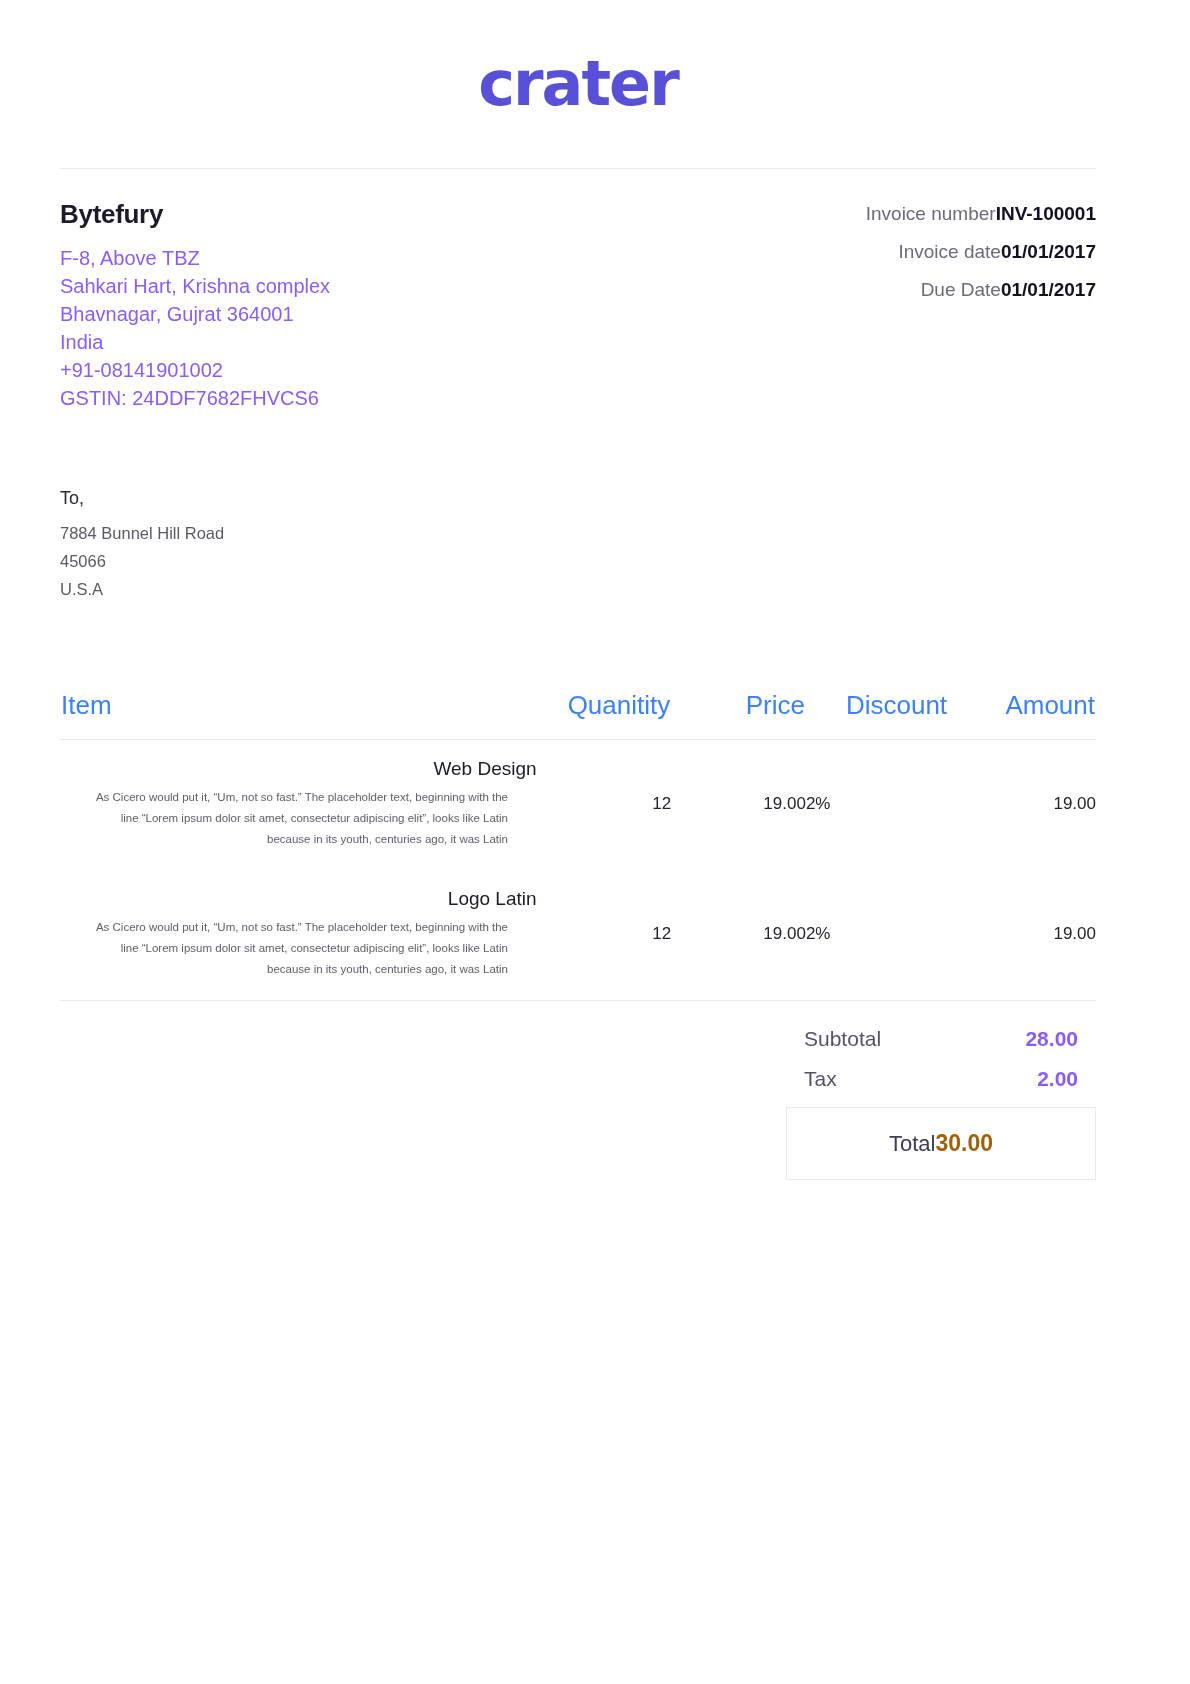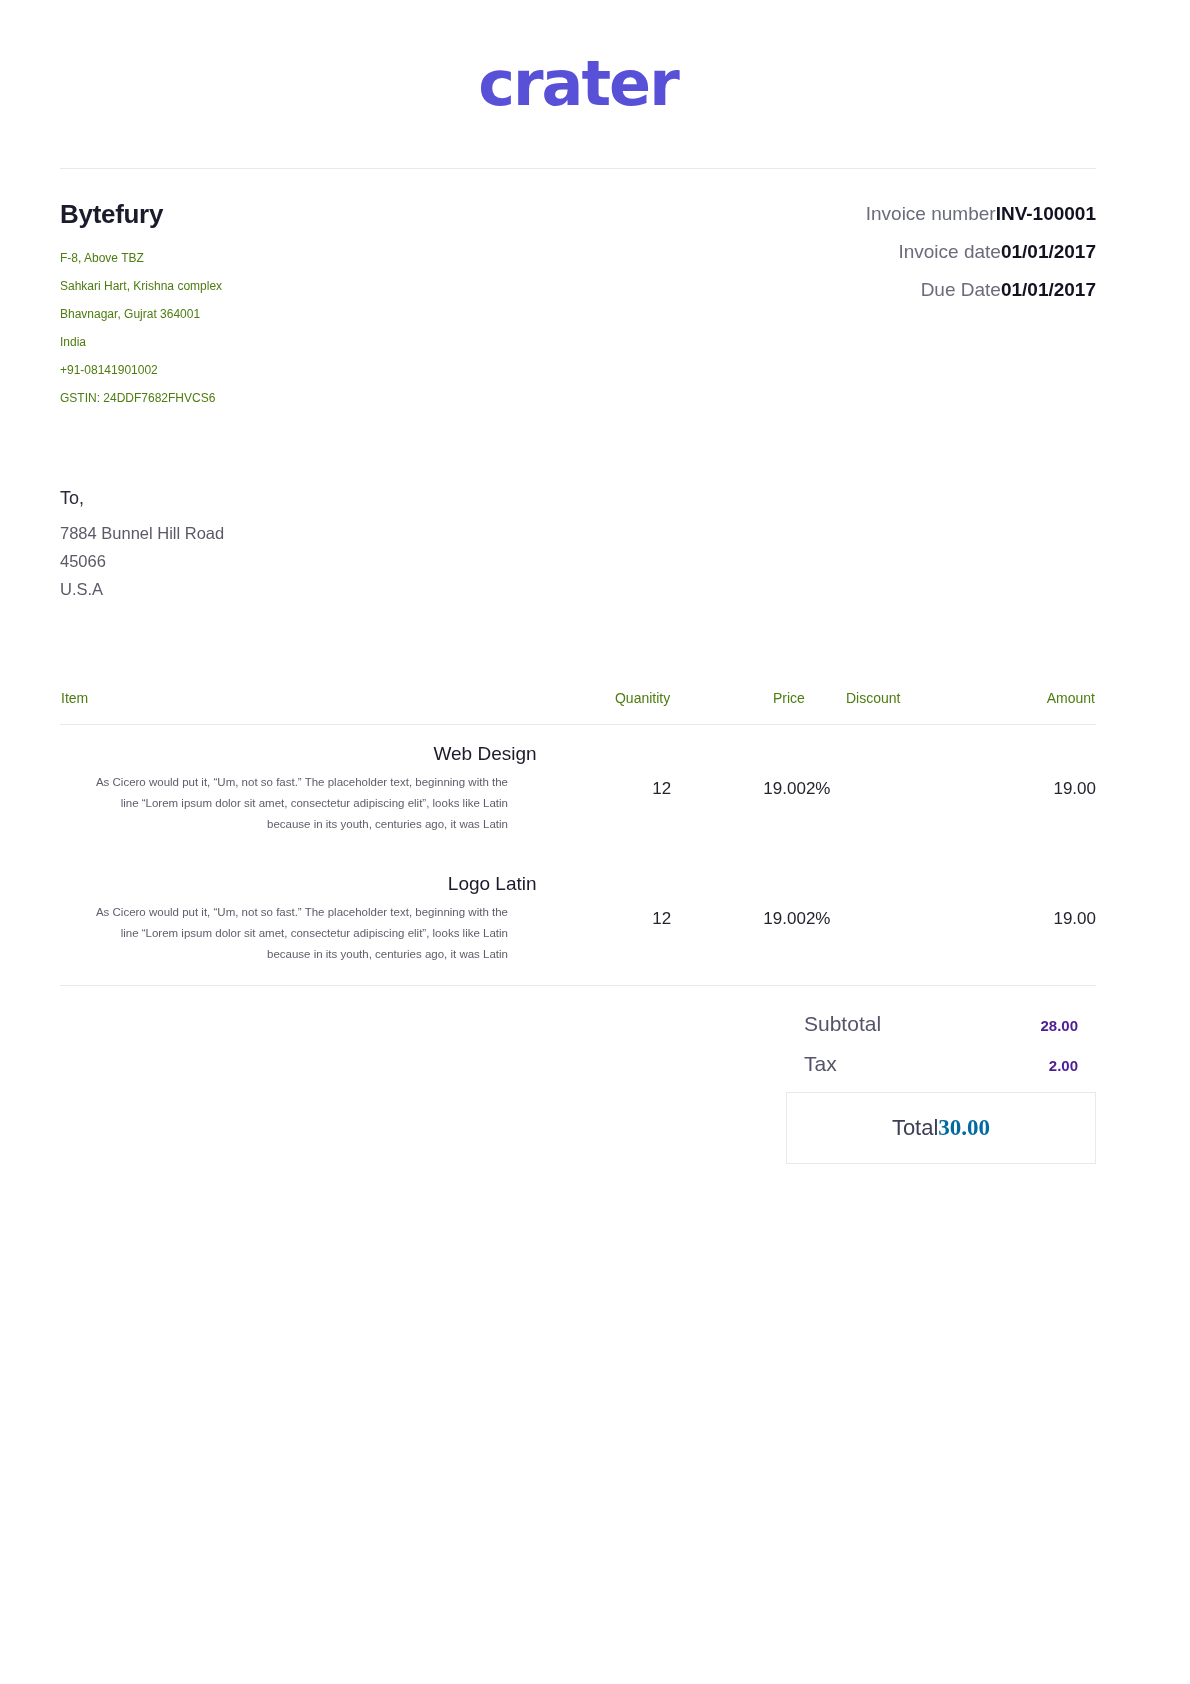--- a/index.html
+++ b/index.html
@@ -51,23 +51,23 @@
     padding-top: 30px;
   }
   .company-name {
     font-size: 26px;
     font-weight: 700;
     color: #1b1b2b;
     margin: 0 0 14px 0;
     letter-spacing: -0.3px;
   }
   .company-addr {
-    font-size: 12px;
+    font-size: 20px;
     line-height: 28px;
-    color: #4d7c0f;
+    color: #8b5cf6;
   }
   .meta {
     width: 430px;
     padding-top: 4px;
   }
   .meta-row {
     display: flex;
     justify-content: flex-end;
     align-items: baseline;
     margin-bottom: 16px;
@@ -103,23 +103,23 @@
     color: #595a66;
   }
 
   
   .items {
     margin-top: 86px;
     width: 100%;
     border-collapse: collapse;
   }
   .items thead th {
-    font-size: 14px;
+    font-size: 26px;
     font-weight: 400;
-    color: #4d7c0f;
+    color: #3b82f6;
     padding-bottom: 18px;
     border-bottom: 1px solid #e8e8ef;
     text-align: right;
   }
   .items thead th.first { text-align: left; }
   .items tbody td {
     padding: 18px 0 20px 0;
     vertical-align: middle;
     text-align: right;
     font-size: 17px;
@@ -157,34 +157,34 @@
     justify-content: space-between;
     align-items: baseline;
     padding: 0 18px 0 18px;
     margin-bottom: 16px;
   }
   .totals-label {
     font-size: 21px;
     color: #53546a;
   }
   .totals-value {
-    font-size: 15px;
-    color: #4c1d95;
+    font-size: 21px;
+    color: #8b5cf6;
     font-weight: 700;
   }
   .total-box {
     border: 1px solid #e8e8ef;
     padding: 22px 18px;
     display: flex;
     justify-content: center;
     align-items: baseline;
     margin-top: 12px;
   }
   .total-box .totals-label { font-size: 22px; color: #3d3e55; }
-  .total-box .totals-value { font-size: 23px; color: #0369a1; font-weight: 700; font-family: Liberation Serif, serif; }
+  .total-box .totals-value { font-size: 23px; color: #a16207; font-weight: 700; }
 </style>
 </head>
 <body>
 
 <div class="page">
 
   <div class="logo-wrap">
     <div class="logo-text">crater</div>
   </div>
 

